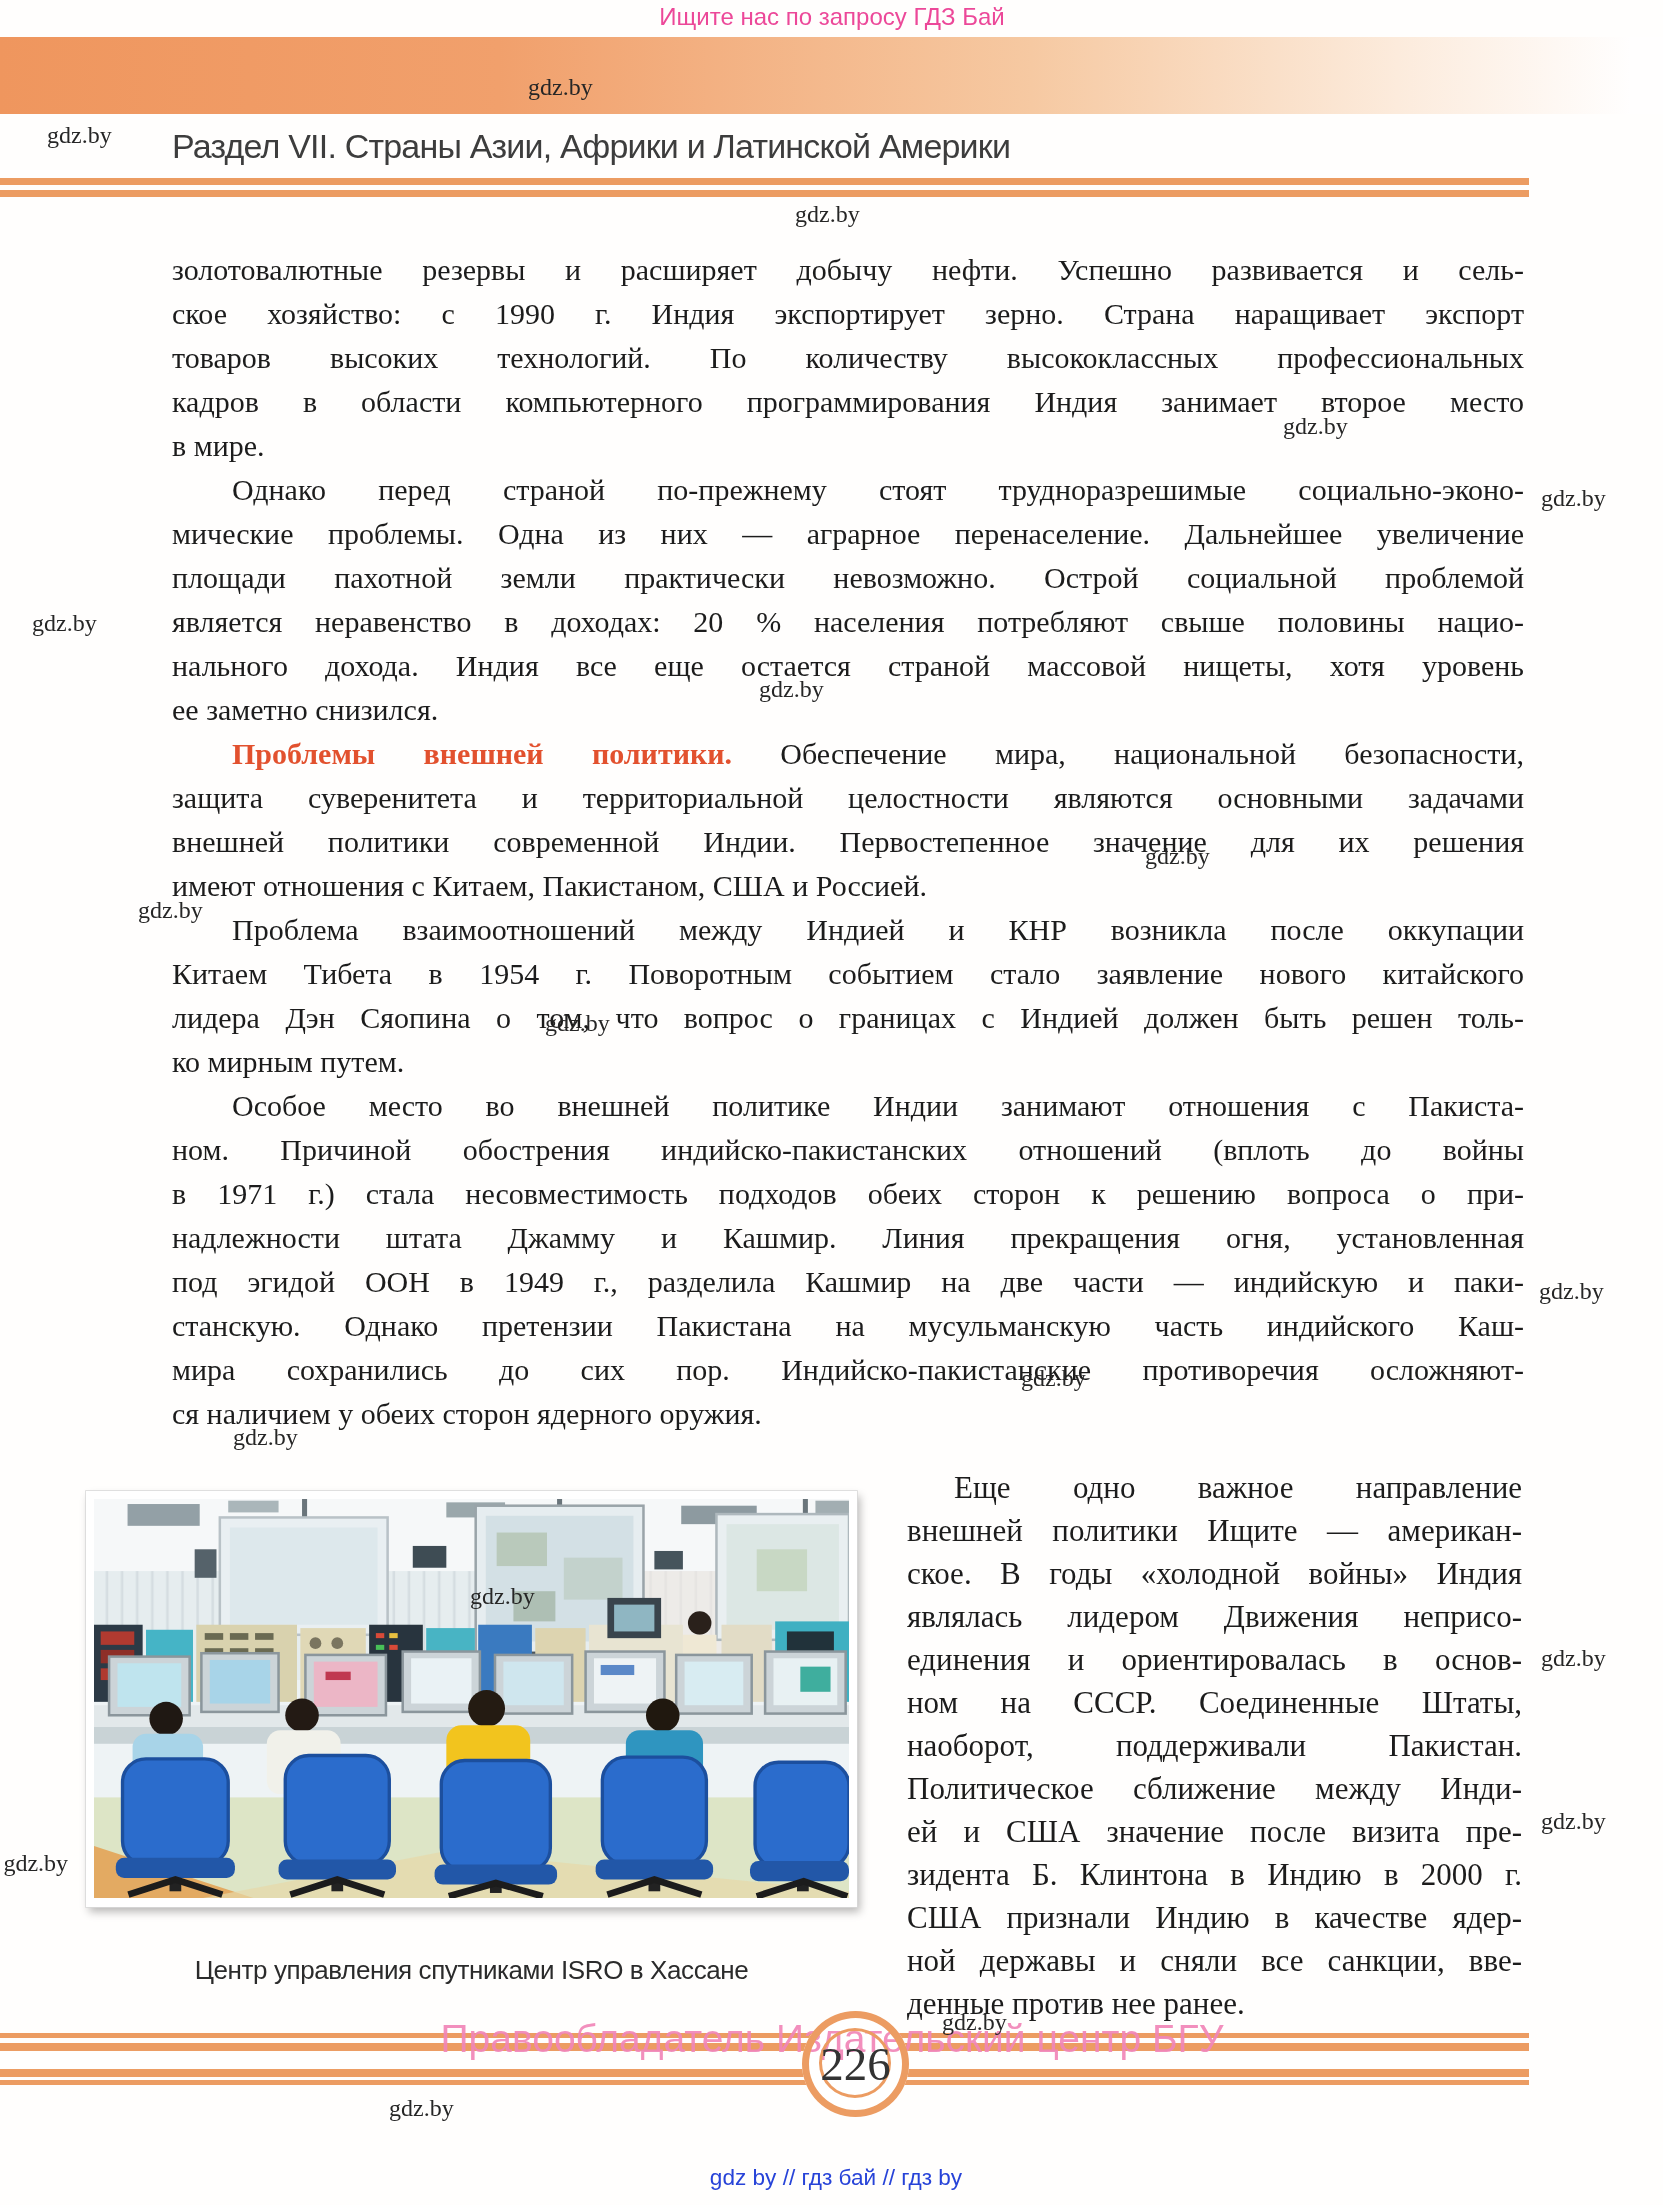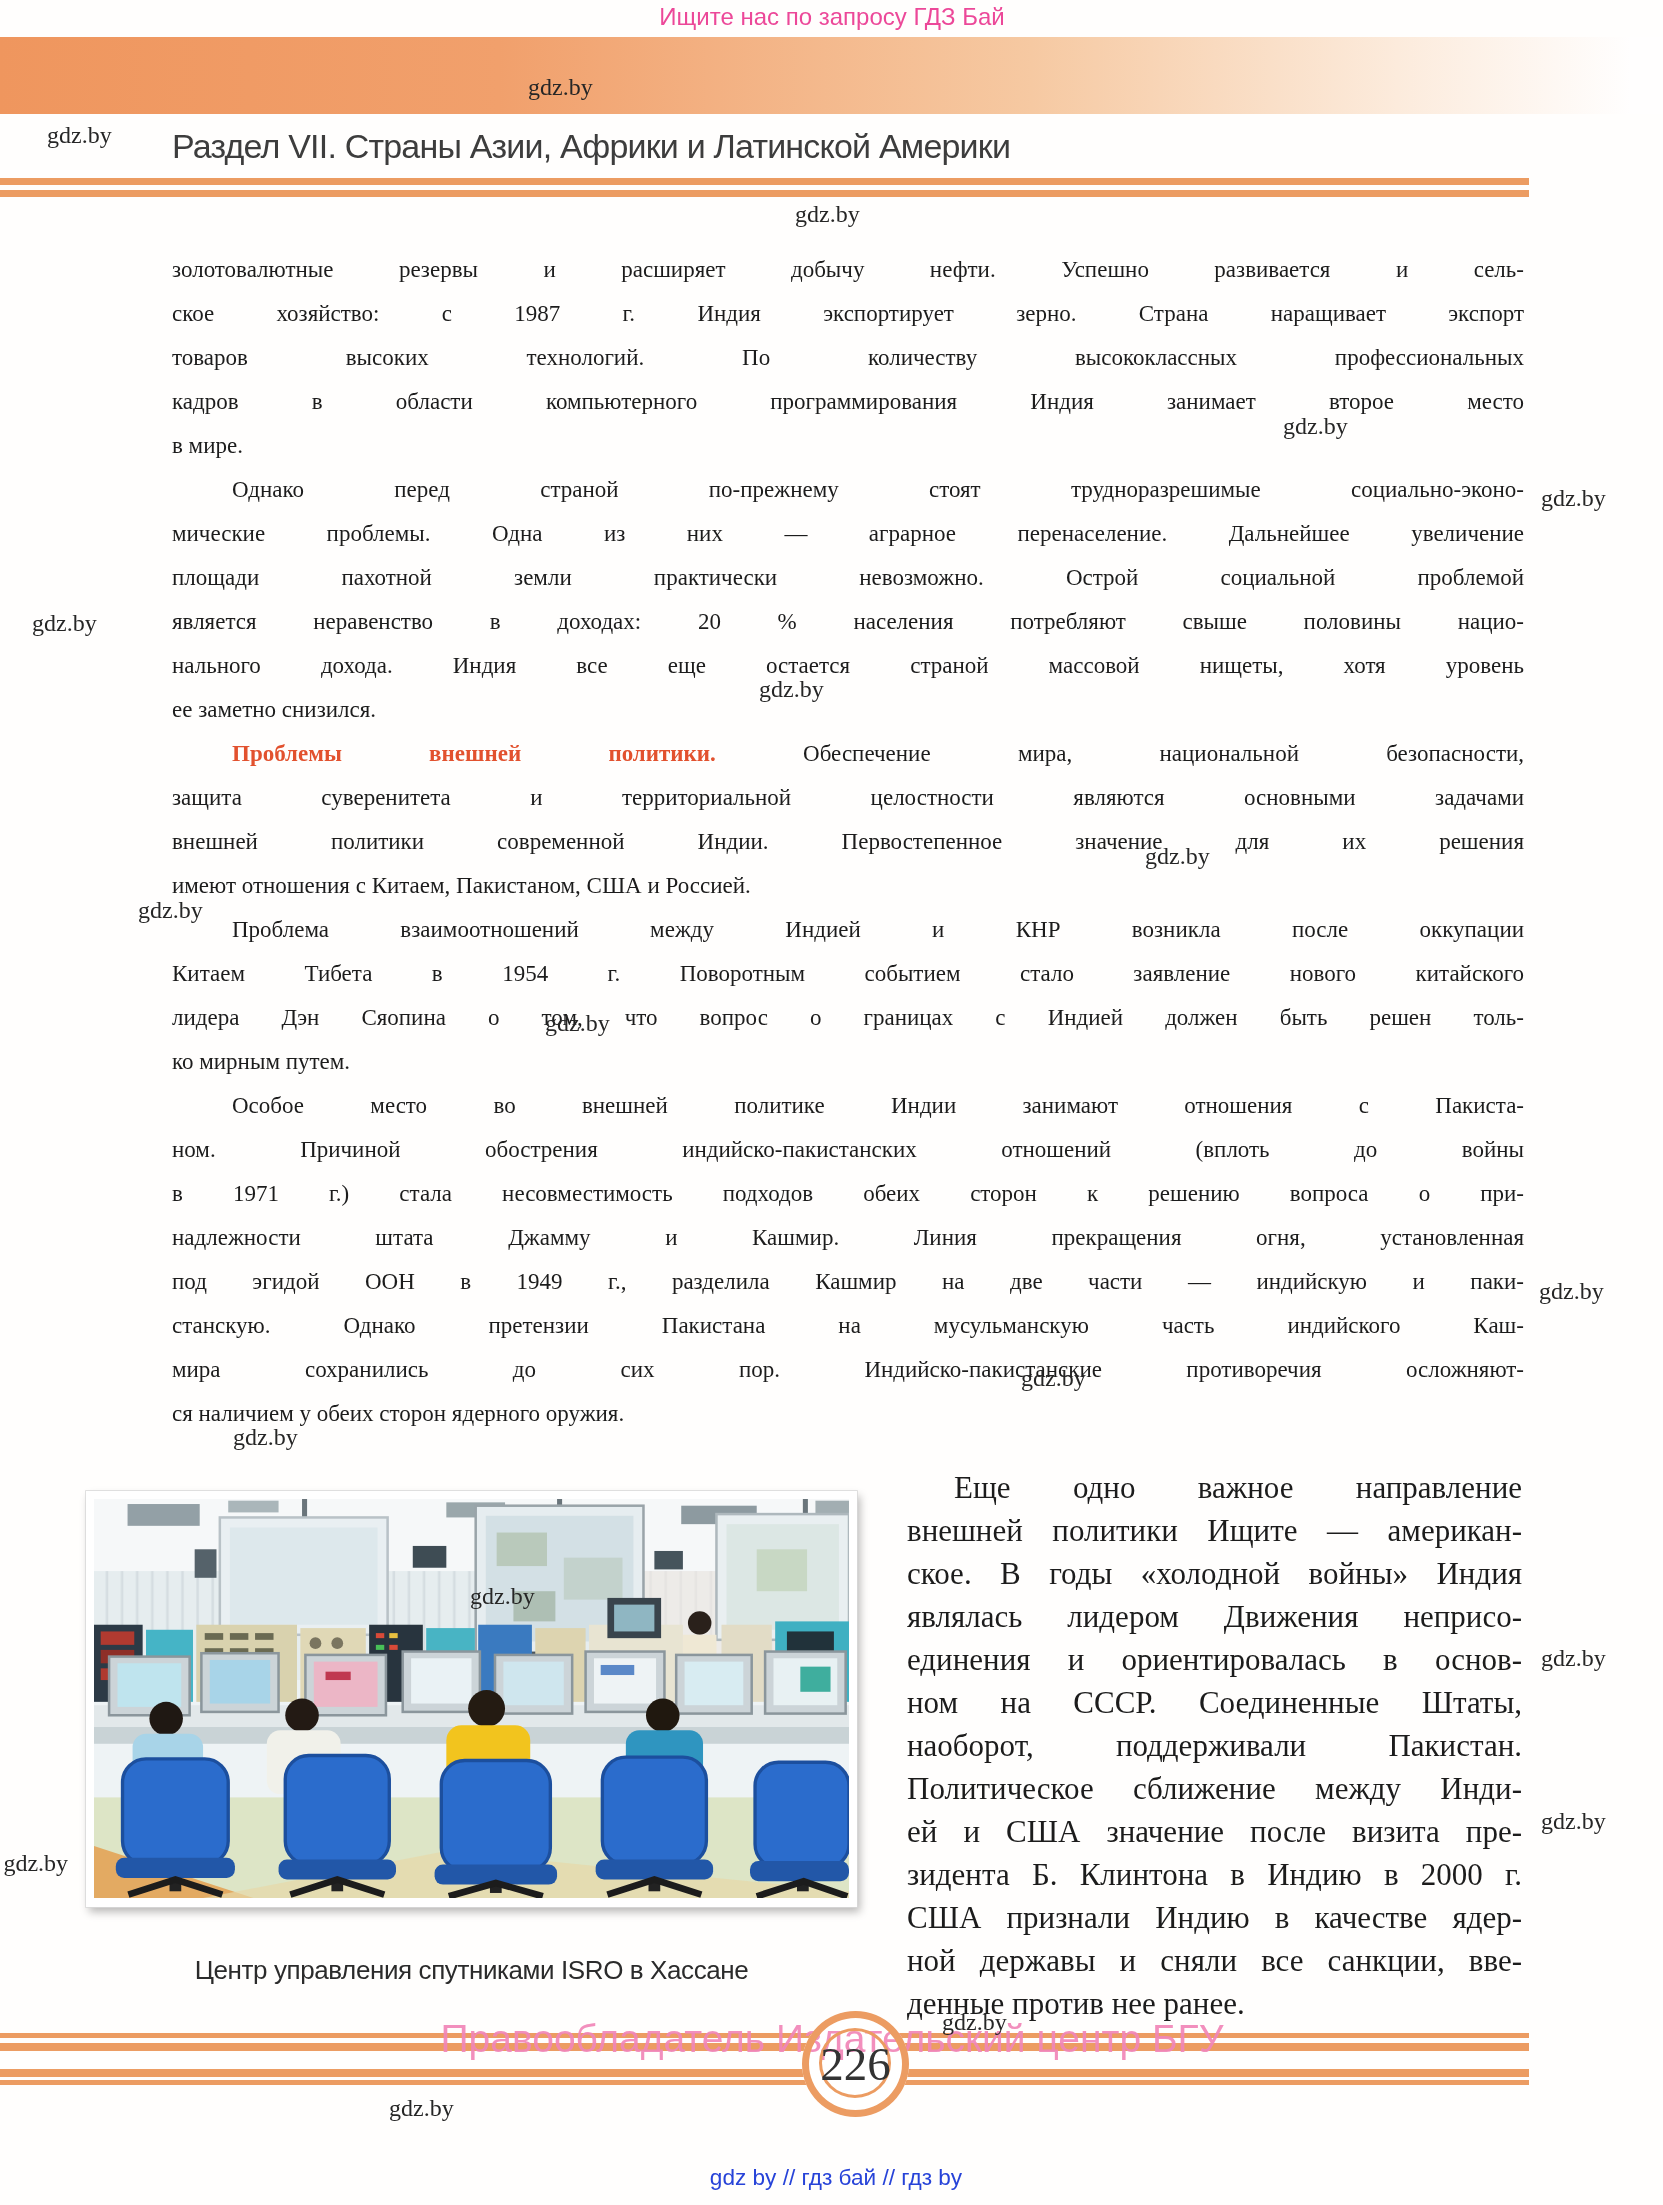--- a/index.html
+++ b/index.html
@@ -24,21 +24,21 @@
 
   .rule{position:absolute;left:0;width:1529px;background:#ec9c62;}
   .rule.t1{top:178px;height:6.7px;}
   .rule.t2{top:190px;height:6.7px;}
   .rule.f1{top:2033px;height:5px;z-index:1;}
   .rule.f2{top:2043px;height:8.4px;z-index:1;}
   .rule.f3{top:2069px;height:8.4px;z-index:1;}
   .rule.f4{top:2080px;height:5px;z-index:1;}
 
   
-  .left-col{position:absolute;left:172px;top:248px;width:1352px;font-size:23px;line-height:44px;}
+  .left-col{position:absolute;left:172px;top:248px;width:1352px;font-size:30px;line-height:44px;}
   .right-col{position:absolute;left:907px;top:1466px;width:615px;font-size:31px;line-height:43px;}
   .line{text-align:justify;text-align-last:justify;white-space:normal;}
   .line.last{text-align-last:left;}
   .line.indent{text-indent:60px;}
   .right-col .line.indent{text-indent:47px;}
   .lead{color:#e2512e;font-weight:bold;font-family:Liberation Serif, serif;}
 
   
   .photo-frame{position:absolute;left:86px;top:1491px;width:771px;height:416px;margin:0;
       background:#ffffff;padding:8.4px;box-sizing:border-box;
@@ -92,21 +92,21 @@
   <span class="wm" style="left:942px;top:2009px">gdz.by</span>
   <span class="wm" style="left:389px;top:2095px">gdz.by</span>
 
   <h1 class="section-title">Раздел VII. Страны Азии, Африки и Латинской Америки</h1>
 
   <div class="rule t1"></div>
   <div class="rule t2"></div>
 
   <div class="left-col" id="left-col">
       <div class="line">золотовалютные резервы и расширяет добычу нефти. Успешно развивается и сель-</div>
-      <div class="line">ское хозяйство: с 1987 г. Индия экспортирует зерно. Страна наращивает экспорт</div>
+      <div class="line">ское хозяйство: с 1990 г. Индия экспортирует зерно. Страна наращивает экспорт</div>
       <div class="line">товаров высоких технологий. По количеству высококлассных профессиональных</div>
       <div class="line">кадров в области компьютерного программирования Индия занимает второе место</div>
       <div class="line last">в мире.</div>
       <div class="line indent">Однако перед страной по-прежнему стоят трудноразрешимые социально-эконо-</div>
       <div class="line">мические проблемы. Одна из них — аграрное перенаселение. Дальнейшее увеличение</div>
       <div class="line">площади пахотной земли практически невозможно. Острой социальной проблемой</div>
       <div class="line">является неравенство в доходах: 20 % населения потребляют свыше половины нацио-</div>
       <div class="line">нального дохода. Индия все еще остается страной массовой нищеты, хотя уровень</div>
       <div class="line last">ее заметно снизился.</div>
       <div class="line indent"><span class="lead">Проблемы внешней политики. </span>Обеспечение мира, национальной безопасности,</div>

